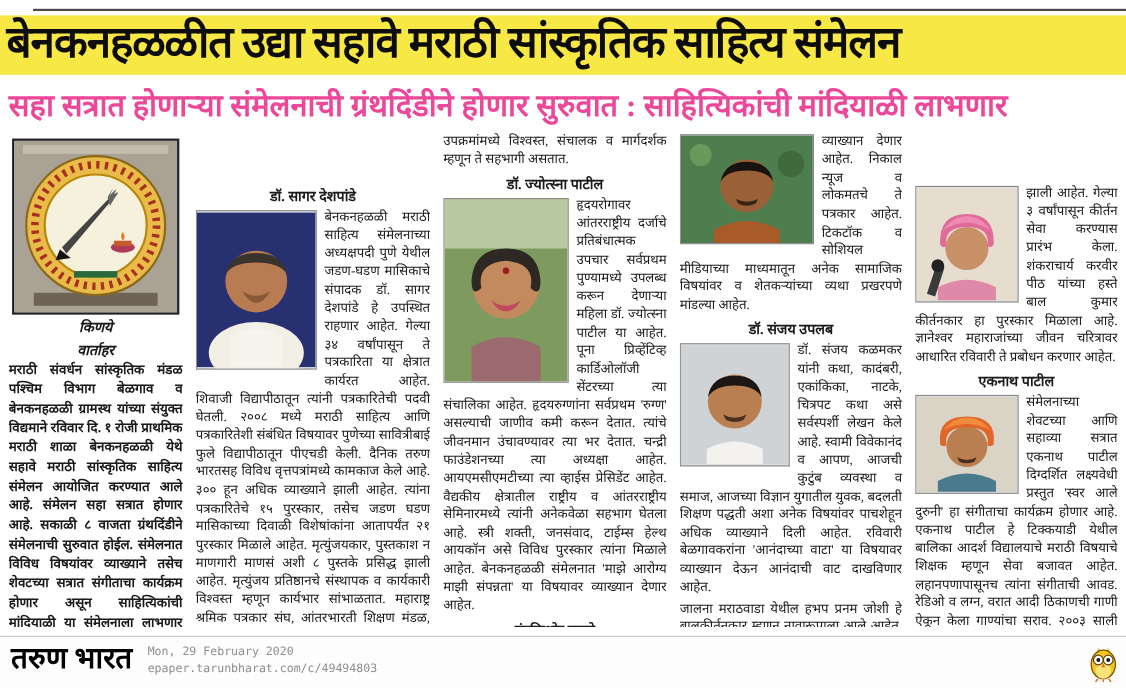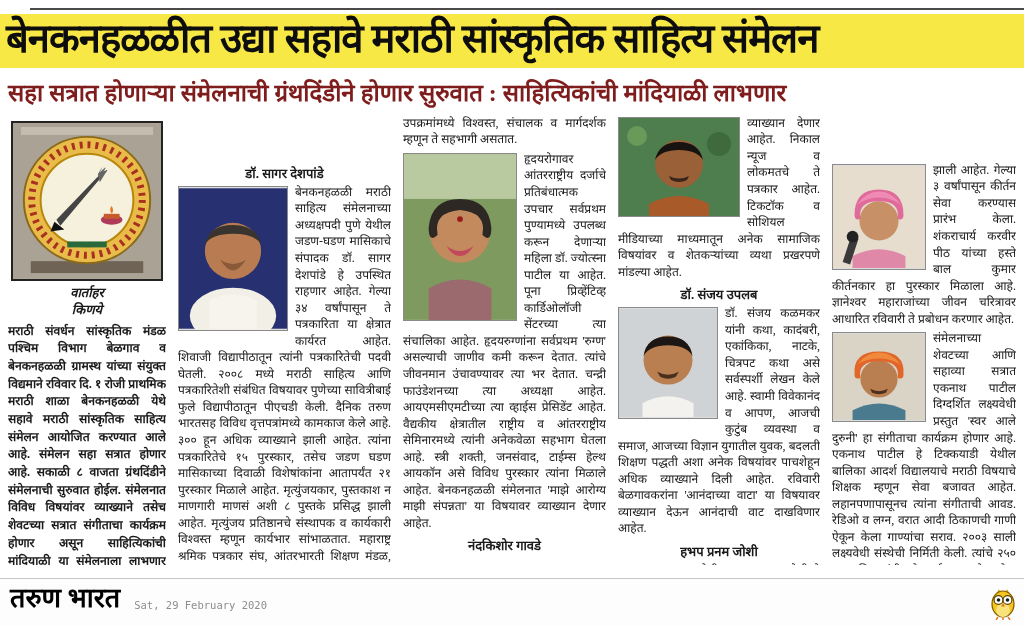--- a/index.html
+++ b/index.html
@@ -5,21 +5,21 @@
   * { margin:0; padding:0; box-sizing:border-box; }
   html,body { width:1024px; height:626px; background:#ffffff; overflow:hidden;
     font-family:"Liberation Serif","DejaVu Serif",serif; color:#1a1a1a; }
   .page { position:relative; width:1024px; height:626px; background:#fff; overflow:hidden; }
 
   .top-rule { position:absolute; top:8px; left:30px; right:0; height:2px; background:#4a4a4a; }
 
   .headline { margin:14px 0 0 0; padding:3px 6px 6px 6px; background:#f7e845;
     font-size:40px; line-height:1.12; font-weight:bold; letter-spacing:-1px;
     white-space:nowrap; overflow:hidden; color:#0d0d0d; }
-  .subheadline { margin:7px 0 5px 0; padding:0 8px; font-size:24px; font-weight:bold; color:#7f1d1d; }
+  .subheadline { margin:7px 0 5px 0; padding:0 8px; font-size:28px; font-weight:bold; color:#ec4899; }
 
   .cols { display:flex; gap:12px; padding:2px 8px 0 8px; align-items:flex-start; height:452px; overflow:hidden; }
   .col { overflow:hidden; }
   .c1 { width:158px; } .c2 { width:213px;margin-top:44px; } .c3 { width:203px; } .c4 { width:202px;font-family:Liberation Serif, serif; } .c5 { width:184px;margin-top:47px; }
 
   .para { font-size:12px; line-height:1.38; text-align:justify; margin-bottom:3px; }
   .c1 .para { font-weight:bold; font-size:12.2px; line-height:1.45; }
   .heading { text-align:center; font-weight:bold; font-size:13px; margin:5px 0 2px 0; }
   .byline { text-align:center; font-weight:bold; font-style:italic; font-size:13px; line-height:1.3; }
   .byline.place { margin-bottom:4px; }
@@ -29,21 +29,21 @@
   .ph-logo { float:none; width:152px; height:160px; margin:6px auto 4px auto; border:2px solid #222; }
   .ph-deshpande { width:110px; height:145px; }
   .ph-jyotsna  { width:114px; height:168px; }
   .ph-gavade   { width:122px; height:100px; }
   .ph-kalamkar { width:100px; height:112px; }
   .ph-joshi    { width:94px;  height:106px; }
   .ph-eknath   { width:94px;  height:90px;  }
 
   .footer { position:absolute; left:0; right:0; bottom:0; height:48px; background:#fdfdfd;
     border-top:1px solid #c6c6c6; }
-  .footer-inner { display:flex; align-items:flex-end; gap:14px; padding:5px 0 0 10px; }
+  .footer-inner { display:flex; align-items:flex-start; gap:14px; padding:5px 0 0 10px; }
   .paper-logo { font-size:27px; font-weight:bold; letter-spacing:0; color:#000; line-height:1.1; }
   .issue-meta { font-family:"DejaVu Sans Mono","Liberation Mono",monospace; font-size:10.5px;
     color:#8d8d8d; line-height:1.55; }
   .owl { position:absolute; right:8px; bottom:6px; width:26px; height:32px; }
 </style>
 </head>
 <body>
 
 <div class="page">
   <div class="top-rule"></div>
@@ -64,22 +64,22 @@
           <circle cx="75" cy="78" r="47" fill="#f6f1dd" stroke="#b8860b" stroke-width="2"></circle>
           <path d="M48 104 L92 52 Q96 46 90 50 L44 98 Z" fill="#444"></path>
           <path d="M86 52 q8 -14 2 -2 q10 -10 3 0 q8 -6 2 2 L88 60 Z" fill="#666"></path>
           <path d="M42 100 l10 8 l-14 2 Z" fill="#111"></path>
           <ellipse cx="100" cy="98" rx="11" ry="5" fill="#b03a5a"></ellipse>
           <rect x="92" y="92" width="16" height="5" fill="#c65a2a"></rect>
           <path d="M100 84 q3 5 0 8 q-3 -5 0 -8" fill="#e87820"></path>
           <rect x="55" y="120" width="40" height="6" fill="#2a6a3a"></rect>
         </svg>
       </span>
+      <div class="byline place">किणये</div>
       <div class="byline">वार्ताहर</div>
-      <div class="byline place">किणये</div>
       <div class="para">मराठी संवर्धन सांस्कृतिक मंडळ पश्चिम विभाग बेळगाव व बेनकनहळळी ग्रामस्थ यांच्या संयुक्त विद्यमाने रविवार दि. १ रोजी प्राथमिक मराठी शाळा बेनकनहळळी येथे सहावे मराठी सांस्कृतिक साहित्य संमेलन आयोजित करण्यात आले आहे. संमेलन सहा सत्रात होणार आहे. सकाळी ८ वाजता ग्रंथदिंडीने संमेलनाची सुरुवात होईल. संमेलनात विविध विषयांवर व्याख्याने तसेच शेवटच्या सत्रात संगीताचा कार्यक्रम होणार असून साहित्यिकांची मांदियाळी या संमेलनाला लाभणार आहे. संमेलनाला उपस्थित राहणाऱ्या साहित्यिकांचा थोडक्यात परिचय.</div>
     </div>
 
     <div class="col c2">
       <div class="heading">डॉ. सागर देशपांडे</div>
       <div class="para">
         <span class="photo ph-deshpande">
           <svg viewBox="0 0 100 130">
             <rect width="100" height="130" fill="#273070"></rect>
             <ellipse cx="50" cy="118" rx="40" ry="26" fill="#f2efe6"></ellipse>
@@ -88,20 +88,21 @@
             <path d="M24 52 q4 -18 26 -18 q22 0 26 18 q-6 -10 -26 -10 q-20 0 -26 10" fill="#3a342e"></path>
             <path d="M38 66 q12 8 24 0 q-6 10 -12 10 q-6 0 -12 -10" fill="#8a5a38"></path>
           </svg>
         </span>
         <span>बेनकनहळळी मराठी साहित्य संमेलनाच्या अध्यक्षपदी पुणे येथील जडण-घडण मासिकाचे संपादक डॉ. सागर देशपांडे हे उपस्थित राहणार आहेत. गेल्या ३४ वर्षांपासून ते पत्रकारिता या क्षेत्रात कार्यरत आहेत. शिवाजी विद्यापीठातून त्यांनी पत्रकारितेची पदवी घेतली. २००८ मध्ये मराठी साहित्य आणि पत्रकारितेशी संबंधित विषयावर पुणेच्या सावित्रीबाई फुले विद्यापीठातून पीएचडी केली. दैनिक तरुण भारतसह विविध वृत्तपत्रांमध्ये कामकाज केले आहे. ३०० हून अधिक व्याख्याने झाली आहेत. त्यांना पत्रकारितेचे १५ पुरस्कार, तसेच जडण घडण मासिकाच्या दिवाळी विशेषांकांना आतापर्यंत २१ पुरस्कार मिळाले आहेत. मृत्युंजयकार, पुस्तकाश न माणगारी माणसं अशी ८ पुस्तके प्रसिद्ध झाली आहेत. मृत्युंजय प्रतिष्ठानचे संस्थापक व कार्यकारी विश्वस्त म्हणून कार्यभार सांभाळतात. महाराष्ट्र श्रमिक पत्रकार संघ, आंतरभारती शिक्षण मंडळ, पुणे येथील महाराष्ट्र ग्रंथोत्तेजक संस्था, लोकमान्य टिळक विचारमंच यासह सुमारे १६ सार्वजनिक</span>
       </div>
     </div>
 
     <div class="col c3">
       <div class="para">उपक्रमांमध्ये विश्वस्त, संचालक व मार्गदर्शक म्हणून ते सहभागी असतात.</div>
+      <div class="heading">डॉ. ज्योत्स्ना पाटील</div>
       <div class="para">
         <span class="photo ph-jyotsna">
           <svg viewBox="0 0 100 148">
             <rect width="100" height="148" fill="#7e9a5e"></rect>
             <rect width="100" height="40" fill="#b9c9a0"></rect>
             <path d="M22 120 Q50 104 78 120 L78 148 L22 148 Z" fill="#9a6a6e"></path>
             <circle cx="50" cy="70" r="27" fill="#c38a5e"></circle>
             <path d="M22 66 q2 -26 28 -26 q26 0 28 26 q0 14 -8 6 q4 -20 -20 -22 q-24 2 -20 22 q-8 8 -8 -6" fill="#2e2824"></path>
             <circle cx="50" cy="58" r="2.6" fill="#9a1a1a"></circle>
             <path d="M38 82 q12 9 24 0 q-5 9 -12 9 q-7 0 -12 -9" fill="#c2485e"></path>
@@ -134,60 +135,61 @@
           <svg viewBox="0 0 100 110">
             <rect width="100" height="110" fill="#cfd3d6"></rect>
             <path d="M24 96 Q50 82 76 96 L76 110 L24 110 Z" fill="#f4f2ee"></path>
             <circle cx="50" cy="52" r="25" fill="#b97f50"></circle>
             <path d="M25 48 q3 -20 25 -20 q22 0 25 20 q-6 -11 -25 -11 q-19 0 -25 11" fill="#1c1714"></path>
             <path d="M39 64 q11 6 22 0 l-3 5 q-8 4 -16 0 Z" fill="#4a2e1e"></path>
           </svg>
         </span>
         <span>डॉ. संजय कळमकर यांनी कथा, कादंबरी, एकांकिका, नाटके, चित्रपट कथा असे सर्वस्पर्शी लेखन केले आहे. स्वामी विवेकानंद व आपण, आजची कुटुंब व्यवस्था व समाज, आजच्या विज्ञान युगातील युवक, बदलती शिक्षण पद्धती अशा अनेक विषयांवर पाचशेहून अधिक व्याख्याने दिली आहेत. रविवारी बेळगावकरांना 'आनंदाच्या वाटा' या विषयावर व्याख्यान देऊन आनंदाची वाट दाखविणार आहेत.</span>
       </div>
-      <div class="heading">हभप प्रनम जोशी</div>
       <div class="para">जालना मराठवाडा येथील हभप प्रनम जोशी हे बालकीर्तनकार म्हणून नावारूपाला आले आहेत. आतापर्यंत त्यांची 111 किर्तने</div>
     </div>
 
     <div class="col c5">
       <div class="para">
         <span class="photo ph-joshi">
           <svg viewBox="0 0 94 104">
             <rect width="94" height="104" fill="#e7ddcf"></rect>
             <path d="M20 92 Q47 78 74 92 L74 104 L20 104 Z" fill="#e088a8"></path>
             <circle cx="47" cy="56" r="20" fill="#c79066"></circle>
             <path d="M22 50 q0 -26 25 -26 q25 0 25 26 q0 6 -6 4 q3 -18 -19 -18 q-22 0 -19 18 q-6 2 -6 -4" fill="#e06a9a"></path>
             <path d="M24 40 q10 -14 23 -14 q13 0 23 14 q-10 -8 -23 -8 q-13 0 -23 8" fill="#ef8ab4"></path>
             <rect x="14" y="72" width="8" height="28" fill="#3a3a3a" transform="rotate(18 18 86)"></rect>
             <circle cx="20" cy="72" r="6" fill="#222"></circle>
           </svg>
         </span>
         <span>झाली आहेत. गेल्या ३ वर्षांपासून कीर्तन सेवा करण्यास प्रारंभ केला. शंकराचार्य करवीर पीठ यांच्या हस्ते बाल कुमार कीर्तनकार हा पुरस्कार मिळाला आहे. ज्ञानेश्वर महाराजांच्या जीवन चरित्रावर आधारित रविवारी ते प्रबोधन करणार आहेत.</span>
       </div>
+      <div class="heading">एकनाथ पाटील</div>
       <div class="para">
         <span class="photo ph-eknath">
           <svg viewBox="0 0 94 88">
             <rect width="94" height="88" fill="#d9d4c6"></rect>
             <path d="M20 78 Q47 64 74 78 L74 88 L20 88 Z" fill="#4a7a8e"></path>
             <circle cx="47" cy="46" r="19" fill="#b97f50"></circle>
             <path d="M22 42 q-2 -24 25 -24 q27 0 25 24 q0 5 -6 3 q3 -17 -19 -17 q-22 0 -19 17 q-6 2 -6 -3" fill="#e2662a"></path>
             <path d="M25 31 q9 -12 22 -12 q13 0 22 12 q-10 -6 -22 -6 q-12 0 -22 6" fill="#f08a3c"></path>
             <path d="M38 56 q9 5 18 0 l-2 4 q-7 3 -14 0 Z" fill="#4a2e1e"></path>
           </svg>
         </span>
         <span>संमेलनाच्या शेवटच्या आणि सहाव्या सत्रात एकनाथ पाटील दिग्दर्शित लक्ष्यवेधी प्रस्तुत 'स्वर आले दुरुनी' हा संगीताचा कार्यक्रम होणार आहे. एकनाथ पाटील हे टिक्कयाडी येथील बालिका आदर्श विद्यालयाचे मराठी विषयाचे शिक्षक म्हणून सेवा बजावत आहेत. लहानपणापासूनच त्यांना संगीताची आवड. रेडिओ व लग्न, वरात आदी ठिकाणची गाणी ऐकून केला गाण्यांचा सराव. २००३ साली लक्ष्यवेधी संस्थेची निर्मिती केली. त्यांचे २५० हून अधिक संगीताचे कार्यक्रम झाले आहेत. बालकलाकारांना त्यांनी हक्काचे व्यासपीठ मिळवून दिले आहे.</span>
       </div>
     </div>
   </div>
 
   <div class="footer">
     <div class="footer-inner">
       <div class="paper-logo">तरुण भारत</div>
       <div class="issue-meta">
-        <div>Sat, 29 February 2020</div>
+        <div>Mon, 29 February 2020</div>
+        <div>epaper.tarunbharat.com/c/49494803</div>
       </div>
     </div>
     <svg class="owl" viewBox="0 0 26 32">
       <path d="M6 6 L9 1 L11 6 Z" fill="#e0a81a"></path>
       <path d="M20 6 L17 1 L15 6 Z" fill="#e0a81a"></path>
       <ellipse cx="13" cy="16" rx="11" ry="13" fill="#f5c51d" stroke="#7a5a00" stroke-width="1.2"></ellipse>
       <ellipse cx="13" cy="22" rx="7" ry="7" fill="#fae27a"></ellipse>
       <circle cx="8.5" cy="12" r="4.4" fill="#fff" stroke="#5a4000" stroke-width="1.1"></circle>
       <circle cx="17.5" cy="12" r="4.4" fill="#fff" stroke="#5a4000" stroke-width="1.1"></circle>
       <circle cx="8.5" cy="12" r="1.8" fill="#1a1a1a"></circle>

